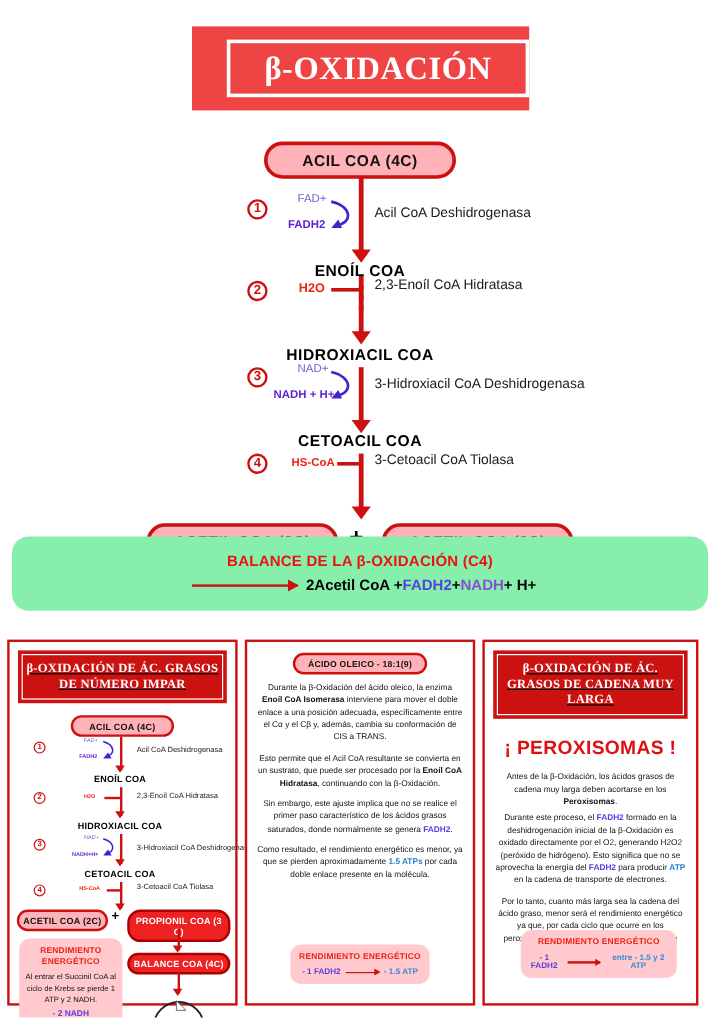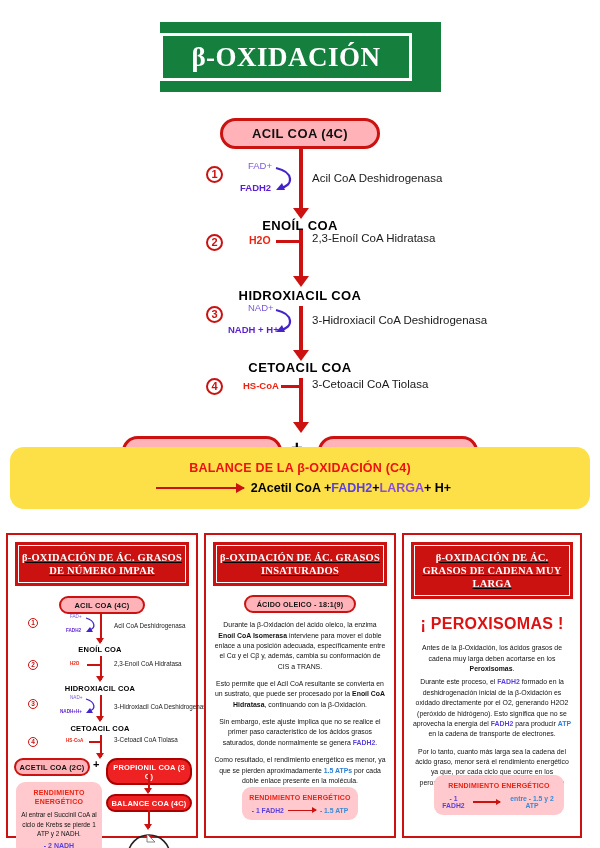--- a/index.html
+++ b/index.html
@@ -9,22 +9,22 @@
     font-family: "Liberation Sans", sans-serif;
     position: relative;
     overflow: hidden;
   }
 
   
   .title-banner {
     position: absolute;
     left: 160px; top: 22px;
     width: 281px; height: 70px;
-    background: #15803d;
-    display: flex; align-items: center; justify-content: flex-start;
+    background: #ef4444;
+    display: flex; align-items: center; justify-content: flex-end;
   }
   .title-banner-inner {
     border: 3px solid #ffffff;
     width: 252px; height: 48px;
     display: flex; align-items: center; justify-content: center;
   }
   .title-text {
     color: #ffffff;
     font-family: "Liberation Serif", serif;
     font-weight: bold;
@@ -104,21 +104,21 @@
   .plus-sign {
     position: absolute;
     font-size: 20px; font-weight: bold; color: #000;
   }
 
   
   .balance {
     position: absolute;
     left: 10px; top: 447px;
     width: 580px; height: 62px;
-    background: #fde047;
+    background: #86efac;
     border-radius: 14px;
     display: flex; flex-direction: column;
     align-items: center; justify-content: center;
   }
   .balance-title {
     color: #ee1111;
     font-weight: bold;
     font-size: 12.5px;
     margin-bottom: 6px;
     letter-spacing: 0.2px;
@@ -374,21 +374,21 @@
   <div class="pill" style="position:absolute; left:318px; top:324px; width:160px;">ACETIL COA (2C)</div>
 </div>
 
 <div class="balance">
   <div class="balance-title">BALANCE DE LA β-OXIDACIÓN (C4)</div>
   <div class="balance-eq">
     <span class="eq-arrow"></span>
     <span>2Acetil CoA + </span>
     <span class="fadh2">FADH2</span>
     <span> + </span>
-    <span class="nadh">LARGA</span>
+    <span class="nadh">NADH</span>
     <span> + H+</span>
   </div>
 </div>
 
 <div class="panel" id="panel-1">
   <div class="panel-header">
     <div class="panel-header-inner">
       <div class="panel-header-text">β-OXIDACIÓN DE ÁC. GRASOS DE NÚMERO IMPAR</div>
     </div>
   </div>
@@ -454,25 +454,20 @@
 
     <div class="yield-box" style="left:8px; top:196px; width:86px;">
       <div class="yield-title">RENDIMIENTO ENERGÉTICO</div>
       <div class="yield-body">Al entrar el Succinil CoA al ciclo de Krebs se pierde 1 ATP y 2 NADH.</div>
       <div class="yield-result">- 2 NADH</div>
     </div>
   </div>
 </div>
 
 <div class="panel" id="panel-2">
-  <div class="panel-header">
-    <div class="panel-header-inner">
-      <div class="panel-header-text">β-OXIDACIÓN DE ÁC. GRASOS INSATURADOS</div>
-    </div>
-  </div>
 
   <div class="chip">ÁCIDO OLEICO - 18:1(9)</div>
 
   <div class="para">
     <span>Durante la β-Oxidación del ácido oleico, la enzima </span><b>Enoíl CoA Isomerasa</b><span> interviene para mover el doble enlace a una posición adecuada, específicamente entre el Cα y el Cβ y, además, cambia su conformación de CIS a TRANS.</span>
   </div>
   <div class="para">
     <span>Esto permite que el Acil CoA resultante se convierta en un sustrato, que puede ser procesado por la </span><b>Enoíl CoA Hidratasa</b><span>, continuando con la β-Oxidación.</span>
   </div>
   <div class="para">

